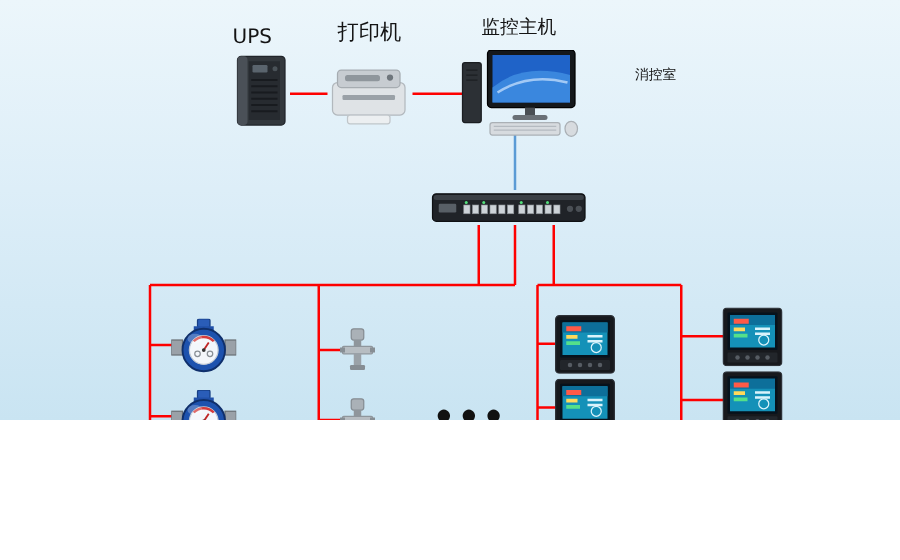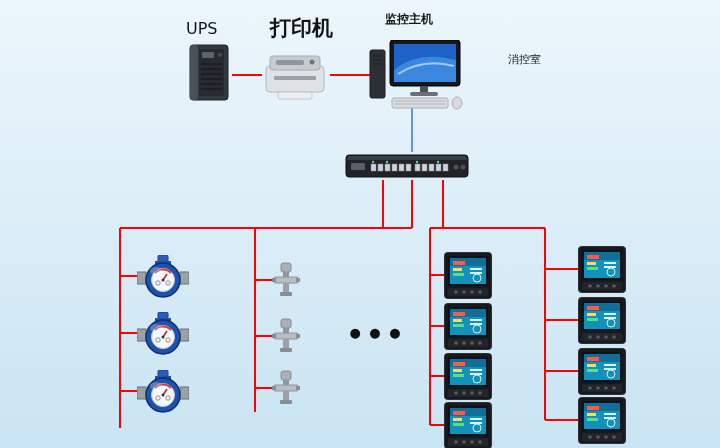--- a/index.html
+++ b/index.html
@@ -1,25 +1,25 @@
 <!DOCTYPE html>
 <html><head>
 <meta charset="utf-8">
 <style>
   html,body{margin:0;padding:0;background:#fff}
   body{font-family:"DejaVu Sans","Liberation Sans",sans-serif}
   #canvas{
-    position:relative;width:720px;height:448px;overflow:hidden;
+    position:relative;width:720px;height:336px;overflow:hidden;
     background:linear-gradient(180deg,#ecf6fb 0%,#ddeef8 45%,#c9e4f2 100%);
   }
   .abs{position:absolute}
   .label{color:#141414;white-space:nowrap;line-height:1.1}
   .lbl-ups{left:186px;top:20px;font-size:16px;font-weight:500}
-  .lbl-printer{left:270px;top:17px;font-size:21px;font-weight:700}
-  .lbl-host{left:385px;top:13px;font-size:12px;font-weight:700}
+  .lbl-printer{left:270px;top:17px;font-size:17px;font-weight:400}
+  .lbl-host{left:385px;top:13px;font-size:15px;font-weight:400}
   .lbl-room{left:508px;top:54px;font-size:11px;font-weight:500}
   .ellipsis{left:346px;top:326px;width:60px;text-align:center;font-size:13px;
     letter-spacing:2px;color:#111;font-weight:700}
   svg{display:block}
 </style>
 </head>
 <body>
 
 <div id="canvas">
 

